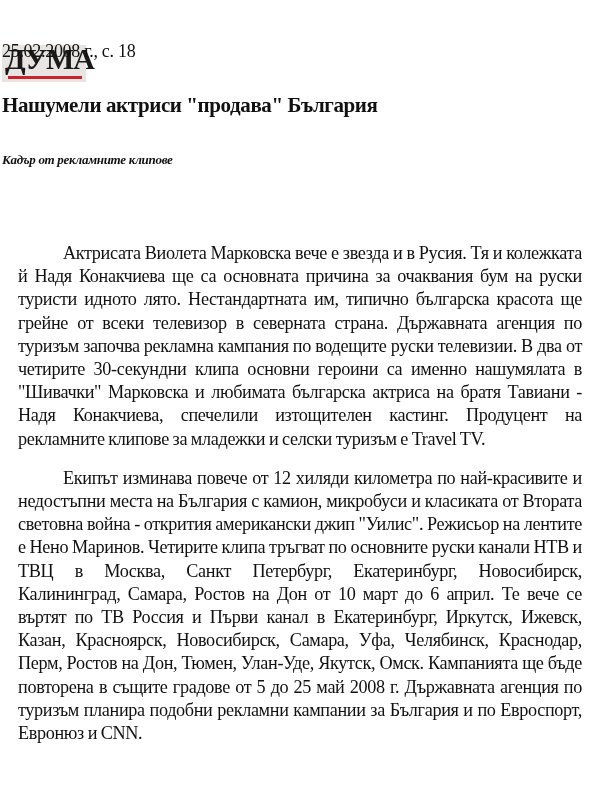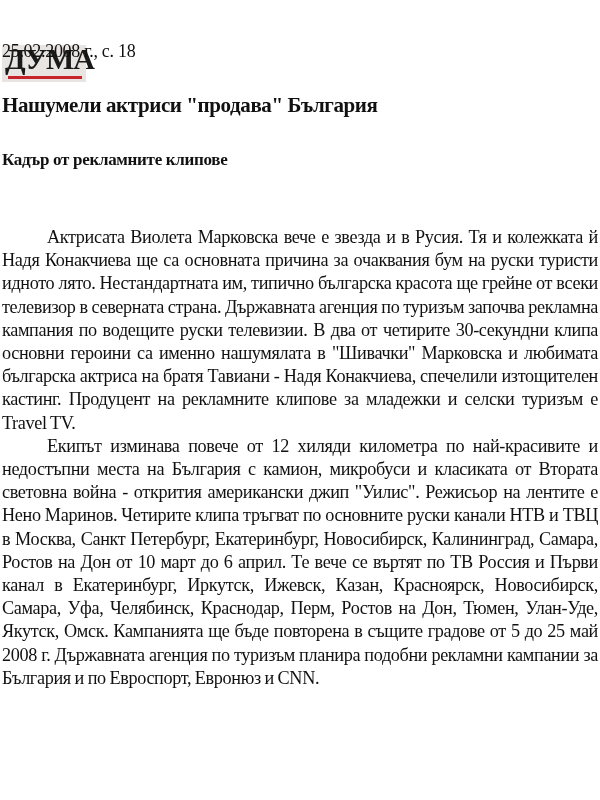--- a/index.html
+++ b/index.html
@@ -61,32 +61,33 @@
       font-size: 21px;
       line-height: 26px;
       letter-spacing: -0.4px;
       margin: 0;
     }
     .caption {
       position: absolute;
       left: 2px;
       top: 149px;
       font-weight: bold;
-      font-size: 17px;
+      font-style: italic;
+      font-size: 13px;
       line-height: 22px;
       letter-spacing: -0.3px;
     }
     .article {
       position: absolute;
       left: 2px;
       top: 226px;
       width: 596px;
     }
     .article p {
-      margin: 0;
+      margin: 16px;
       font-size: 18.2px;
       line-height: 23.2px;
       text-align: justify;
       text-indent: 45px;
       letter-spacing: -0.35px;
       word-spacing: -0.5px;
     }
   </style>
 </head>
 <body>

